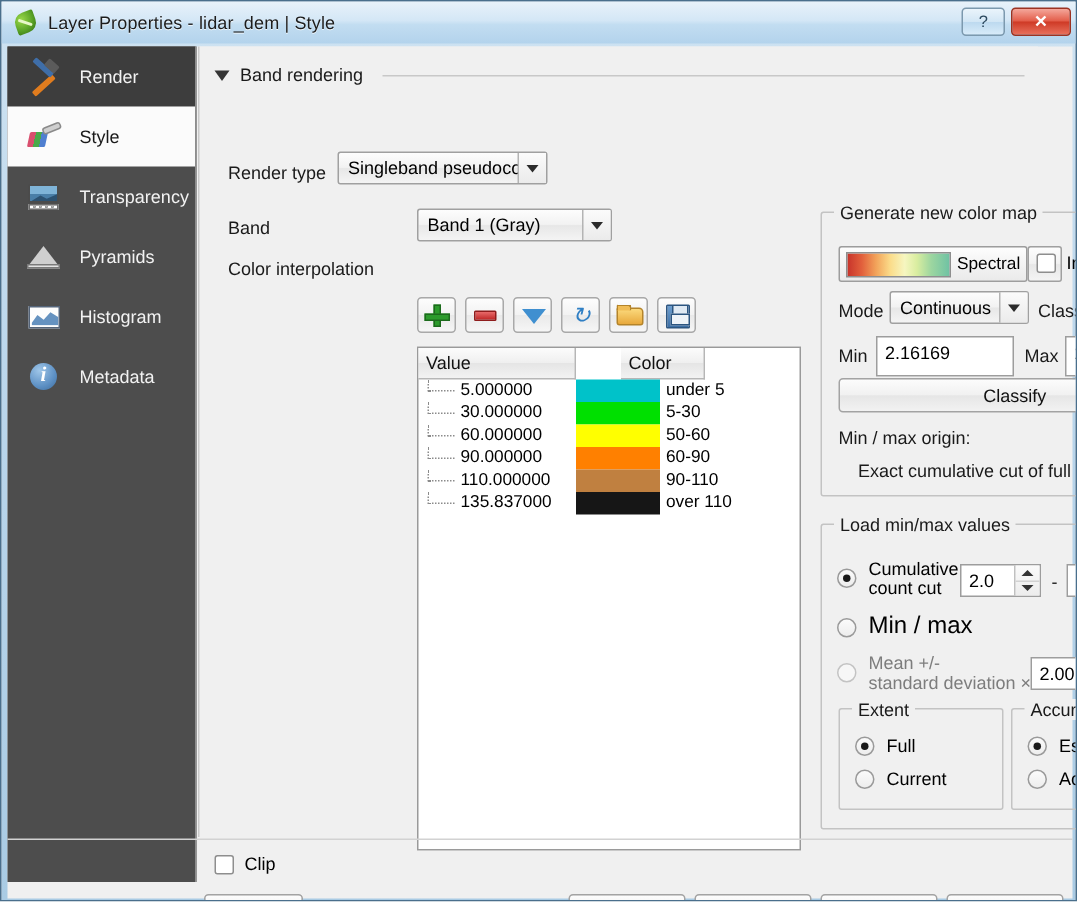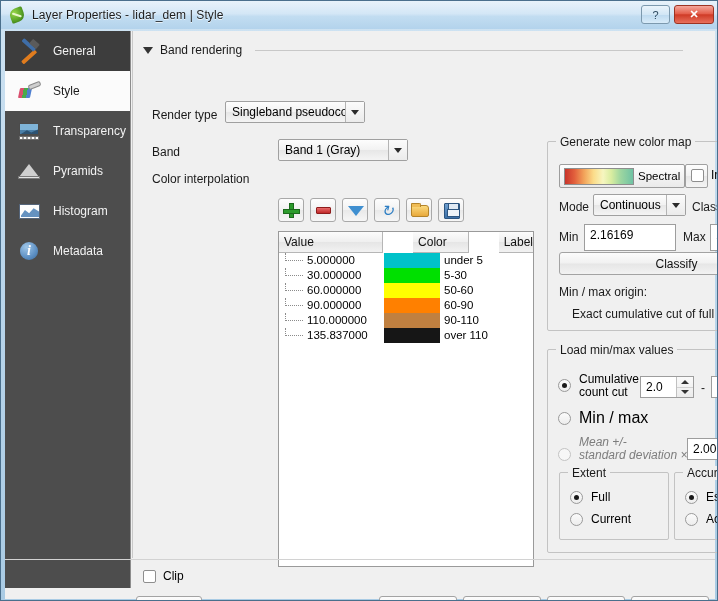--- a/index.html
+++ b/index.html
@@ -401,21 +401,21 @@
   </div>
 
   <div id="dialog-body">
 
     <div id="sidebar">
 
       <div class="side-item sel-dark">
         <div class="side-icn ic-general">
             <div class="hd"></div>
           </div>
-        <span>General</span>
+        <span>Render</span>
       </div>
 
       <div class="side-item sel-light">
         <div class="side-icn ic-style">
           <div class="bristle"></div>
             <div class="handle"></div>
         </div>
         <span>Style</span>
       </div>
 
@@ -495,21 +495,20 @@
           </div>
         <div class="tb-btn">
             <i class="floppy"></i>
           </div>
       </div>
 
       <div id="cm-table">
         <div id="cm-head">
           <div class="cm-th c-val">Value</div>
           <div class="cm-th c-col">Color</div>
-          <div class="cm-th c-lbl">Label</div>
         </div>
         <div id="cm-body">
             <div class="cm-row">
               <div class="cm-val"><span class="branch"></span>5.000000</div>
               <div class="cm-swatch" style="background: rgb(0, 194, 201);"></div>
               <div class="cm-lbl">under 5</div>
             </div>
             <div class="cm-row">
               <div class="cm-val"><span class="branch"></span>30.000000</div>
               <div class="cm-swatch" style="background: rgb(0, 224, 0);"></div>
@@ -601,21 +600,21 @@
         <div class="spin" style="left:163px; top:26px; width:59px;">
           <div class="sv">98.0</div>
 
         </div>
 
         <div style="position:absolute; left:10px; top:59px; display:flex; align-items:center; gap:8px;">
           <div class="radio"></div>
           <span style="font-size:16px;">Min / max</span>
         </div>
 
-        <div style="position:absolute; left:10px; top:86px; display:flex; align-items:flex-end; gap:8px;font-style:italic;">
+        <div style="position:absolute; left:10px; top:86px; display:flex; align-items:center; gap:8px;">
           <div class="radio dim"></div>
           <div style="font-size:12px; line-height:12.5px; color:#7d7d7d;">
             <div>Mean +/-</div>
             <div>standard deviation ×</div>
           </div>
         </div>
         <div class="spin" style="left:139px; top:88px; width:58px;">
           <div class="sv">2.00</div>
 
         </div>

